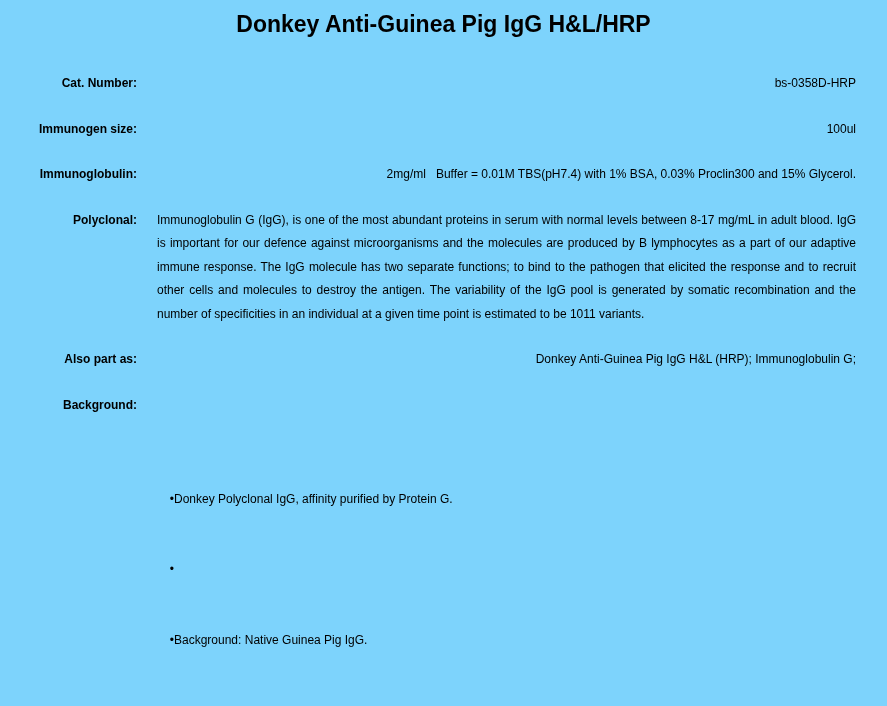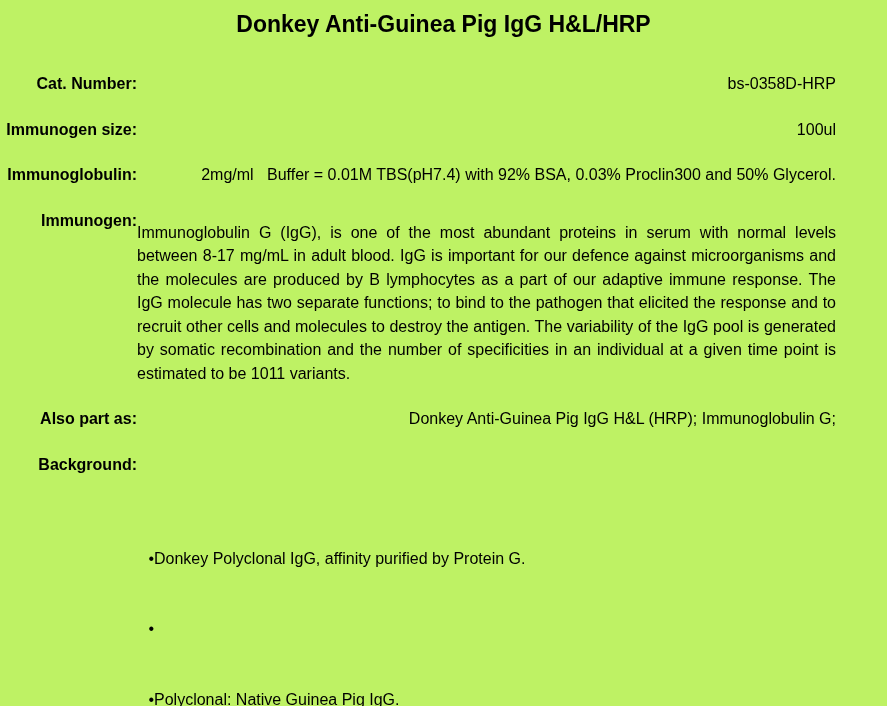--- a/index.html
+++ b/index.html
@@ -4,61 +4,61 @@
 <style>
   html, body {
     margin: 0;
     padding: 0;
     background: #ffffff;
   }
   .page {
     position: relative;
     width: 887px;
     height: 706px;
-    background: #bef264;
+    background: #7dd3fc;
     color: #000000;
     font-family: "Liberation Sans", "DejaVu Sans", sans-serif;
     overflow: hidden;
   }
   .title {
     margin: 13px 0 0 0;
     font-size: 23px;
     line-height: 23px;
     font-weight: bold;
     text-align: center;
     letter-spacing: 0;
   }
   .rows {
     margin: 0;
   }
   .row {
     display: grid;
     grid-template-columns: 137px 699px;
+    column-gap: 20px;
     margin-top: 22px;
-    font-size: 16px;
+    font-size: 12px;
     line-height: 23.5px;
     align-items: start;
   }
   .row:first-child {
     margin-top: 36px;
   }
   .label {
     text-align: right;
     font-weight: bold;
     white-space: nowrap;
   }
   .value {
     text-align: right;
     white-space: pre-wrap;
   }
   .value.justify {
     white-space: normal;
     text-align: justify;
     text-justify: inter-word;
-    margin-top: 12px;
   }
   ul.bullets {
     margin: 0;
     padding: 0;
     list-style: none;
   }
   ul.bullets li {
     display: flex;
     align-items: baseline;
   }
@@ -81,25 +81,25 @@
       <div class="value">bs-0358D-HRP</div>
     </section>
 
     <section class="row">
       <div class="label">Immunogen size:</div>
       <div class="value">100ul</div>
     </section>
 
     <section class="row">
       <div class="label">Immunoglobulin:</div>
-      <div class="value">2mg/ml   Buffer = 0.01M TBS(pH7.4) with 92% BSA, 0.03% Proclin300 and 50% Glycerol.</div>
+      <div class="value">2mg/ml   Buffer = 0.01M TBS(pH7.4) with 1% BSA, 0.03% Proclin300 and 15% Glycerol.</div>
     </section>
 
     <section class="row">
-      <div class="label">Immunogen:</div>
+      <div class="label">Polyclonal:</div>
       <div class="value justify">Immunoglobulin G (IgG), is one of the most abundant proteins in serum with normal levels between 8-17 mg/mL in adult blood. IgG is important for our defence against microorganisms and the molecules are produced by B lymphocytes as a part of our adaptive immune response. The IgG molecule has two separate functions; to bind to the pathogen that elicited the response and to recruit other cells and molecules to destroy the antigen. The variability of the IgG pool is generated by somatic recombination and the number of specificities in an individual at a given time point is estimated to be 1011 variants.</div>
     </section>
 
     <section class="row">
       <div class="label">Also part as:</div>
       <div class="value">Donkey Anti-Guinea Pig IgG H&amp;L (HRP); Immunoglobulin G;</div>
     </section>
 
     <section class="row">
       <div class="label">Background:</div>
@@ -107,21 +107,21 @@
         <ul class="bullets">
           <li>
             <span class="bullet">•</span>
             <span>Donkey Polyclonal IgG, affinity purified by Protein G.</span>
           </li>
           <li>
             <span class="bullet">•</span>
           </li>
           <li>
             <span class="bullet">•</span>
-            <span>Polyclonal: Native Guinea Pig IgG.</span>
+            <span>Background: Native Guinea Pig IgG.</span>
           </li>
           
         </ul>
       </div>
     </section>
 
   </main>
 </div>
 
 </body></html>

